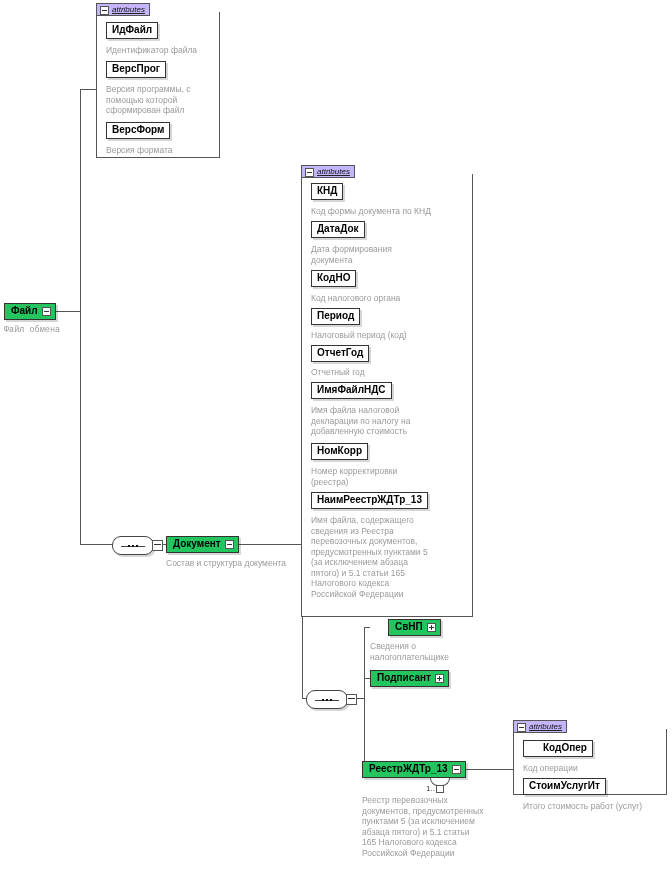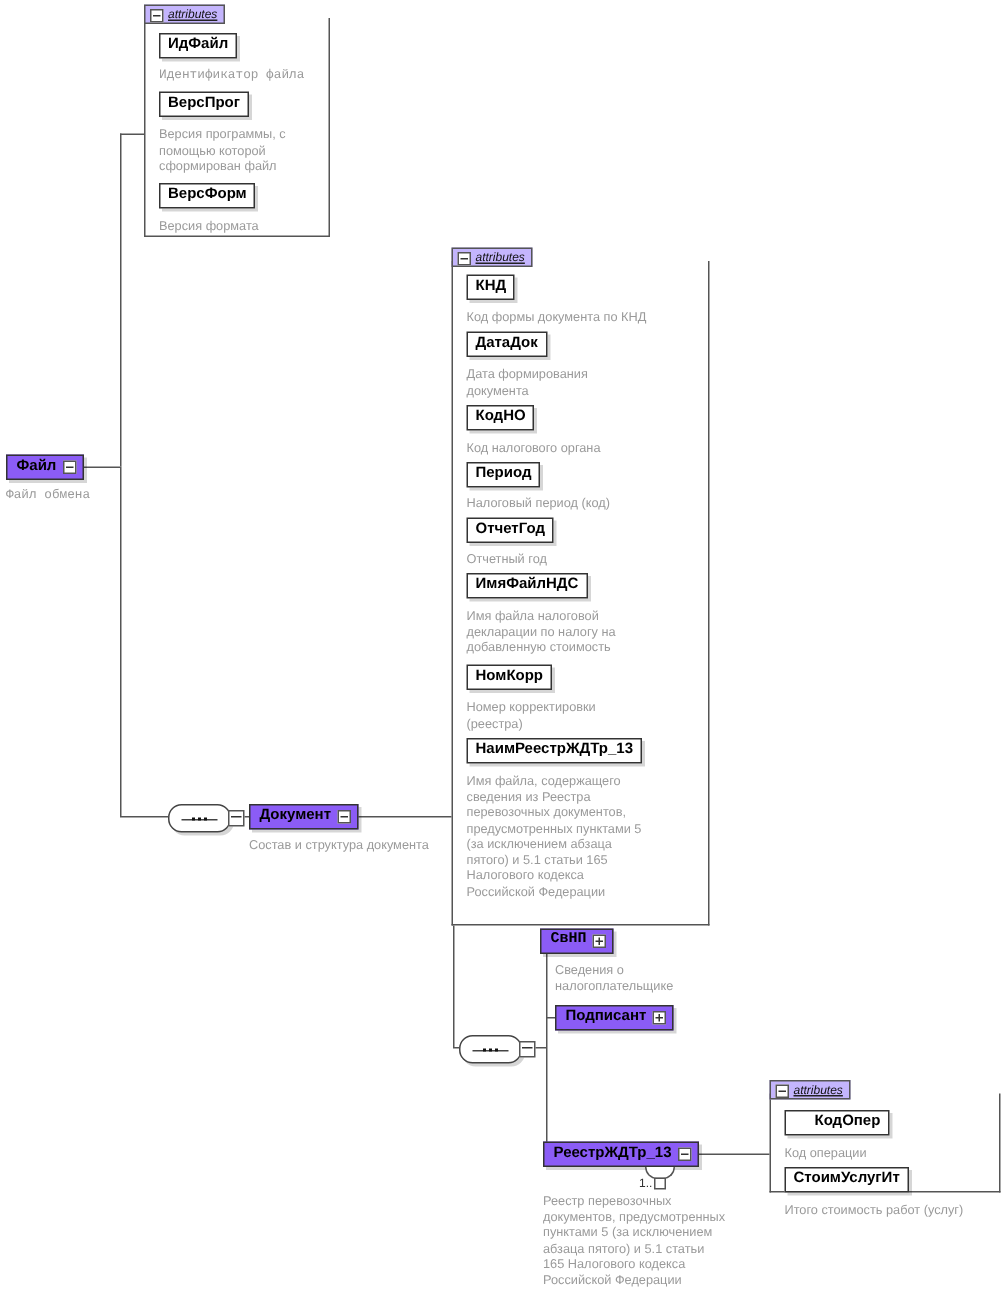--- a/index.html
+++ b/index.html
@@ -55,21 +55,21 @@
     border:1px solid #333;background:#fff;
     font-size:10px;font-weight:bold;color:#000;
     padding:1px 5px 2px 5px;
     line-height:12px;white-space:nowrap;
     box-shadow:2px 2px 0 rgba(0,0,0,0.16);
   }
 
   
   .elbox{
     position:absolute;
-    border:1px solid #333;background:#8b5cf6;
+    border:1px solid #333;background:#22c55e;
     font-size:10px;font-weight:bold;color:#000;
     padding:1px 4px 2px 6px;
     line-height:12px;white-space:nowrap;
     box-shadow:2px 2px 0 rgba(0,0,0,0.16);
     display:flex;align-items:center;gap:4px;text-align:right;
   }
   .elbox .etxt{font-weight:bold;font-size:10px;}
 
   
   .desc{
@@ -142,21 +142,21 @@
     <div class="abody"></div>
     <div class="attrtab">
       <span class="tog"></span>
       <span class="lbl">attributes</span>
     </div>
     <div class="tabfill" style="left:1px;top:9px;width:57px;"></div>
   </div>
   <div class="chip" style="left:106px;top:22px;">
     <span>ИдФайл</span>
   </div>
-  <div class="desc" style="left:106px;top:45px;width:132px;font-family:Liberation Mono, monospace;">Идентификатор файла</div>
+  <div class="desc" style="left:106px;top:45px;width:132px;">Идентификатор файла</div>
   <div class="chip" style="left:106px;top:61px;">
     <span>ВерсПрог</span>
   </div>
   <div class="desc" style="left:106px;top:84px;width:112px;">Версия программы, с
 помощью которой
 сформирован файл</div>
   <div class="chip" style="left:106px;top:122px;">
     <span>ВерсФорм</span>
   </div>
   <div class="desc" style="left:106px;top:145px;width:112px;">Версия формата</div>
@@ -244,21 +244,21 @@
 
   <div class="seq" style="left:306px;top:690px;">
     <span class="dots">
         <i></i>
         <i></i>
         <i></i>
       </span>
   </div>
   <div class="tog" style="position:absolute;left:346px;top:694px;width:9px;height:9px;"></div>
 
-  <div class="elbox" style="left:360px;top:619px;font-family:Liberation Mono, monospace;">
+  <div class="elbox" style="left:388px;top:619px;">
     <span class="etxt">СвНП</span>
     <span class="tog plus"></span>
   </div>
   <div class="desc" style="left:370px;top:641px;width:150px;">Сведения о
 налогоплательщике</div>
 
   <div class="elbox" style="left:370px;top:670px;">
     <span class="etxt">Подписант</span>
     <span class="tog plus"></span>
   </div>

